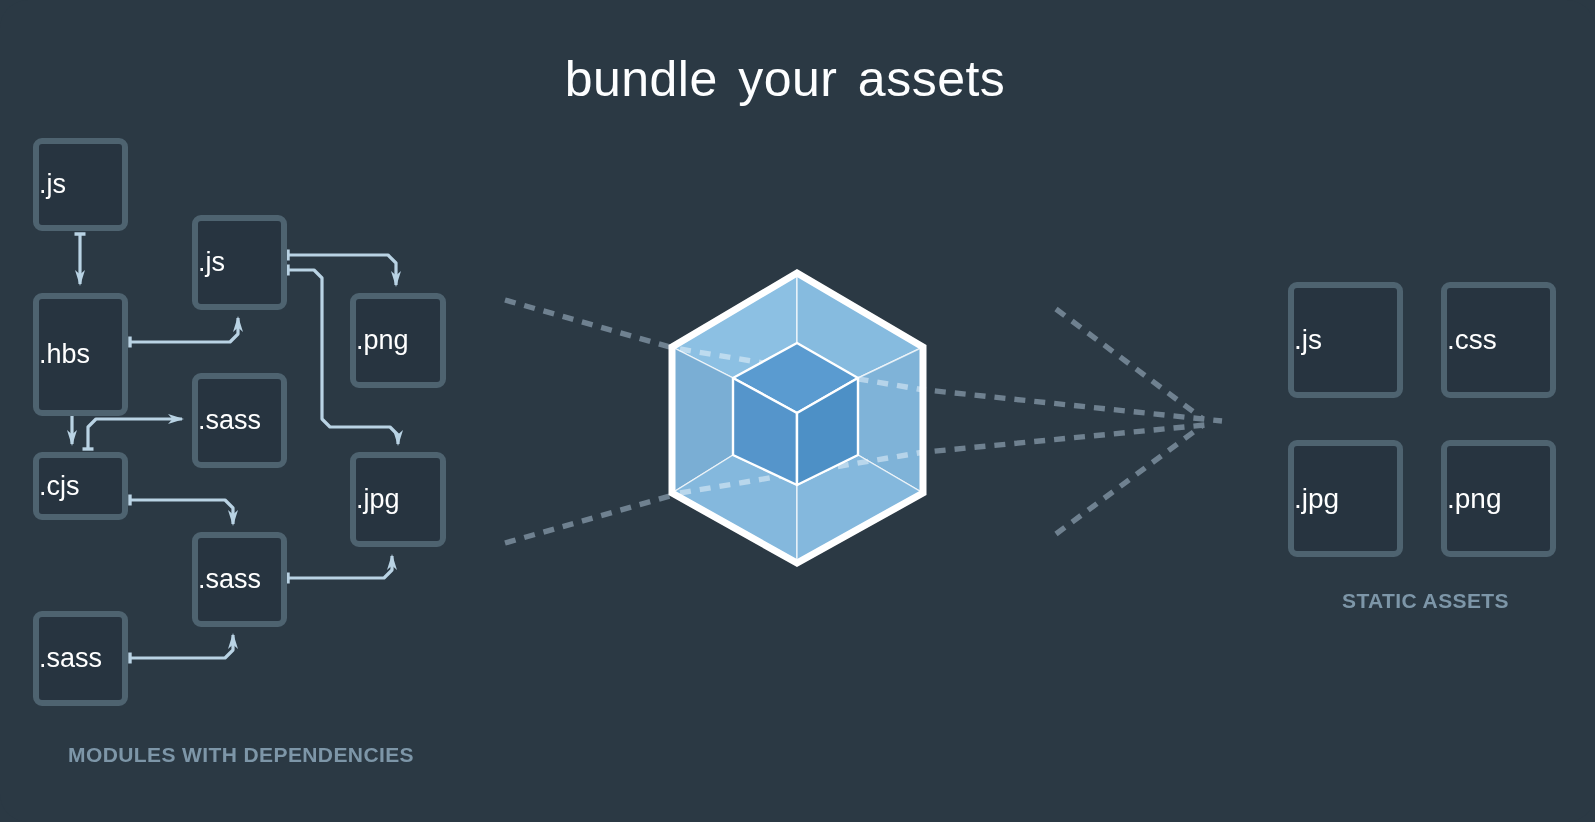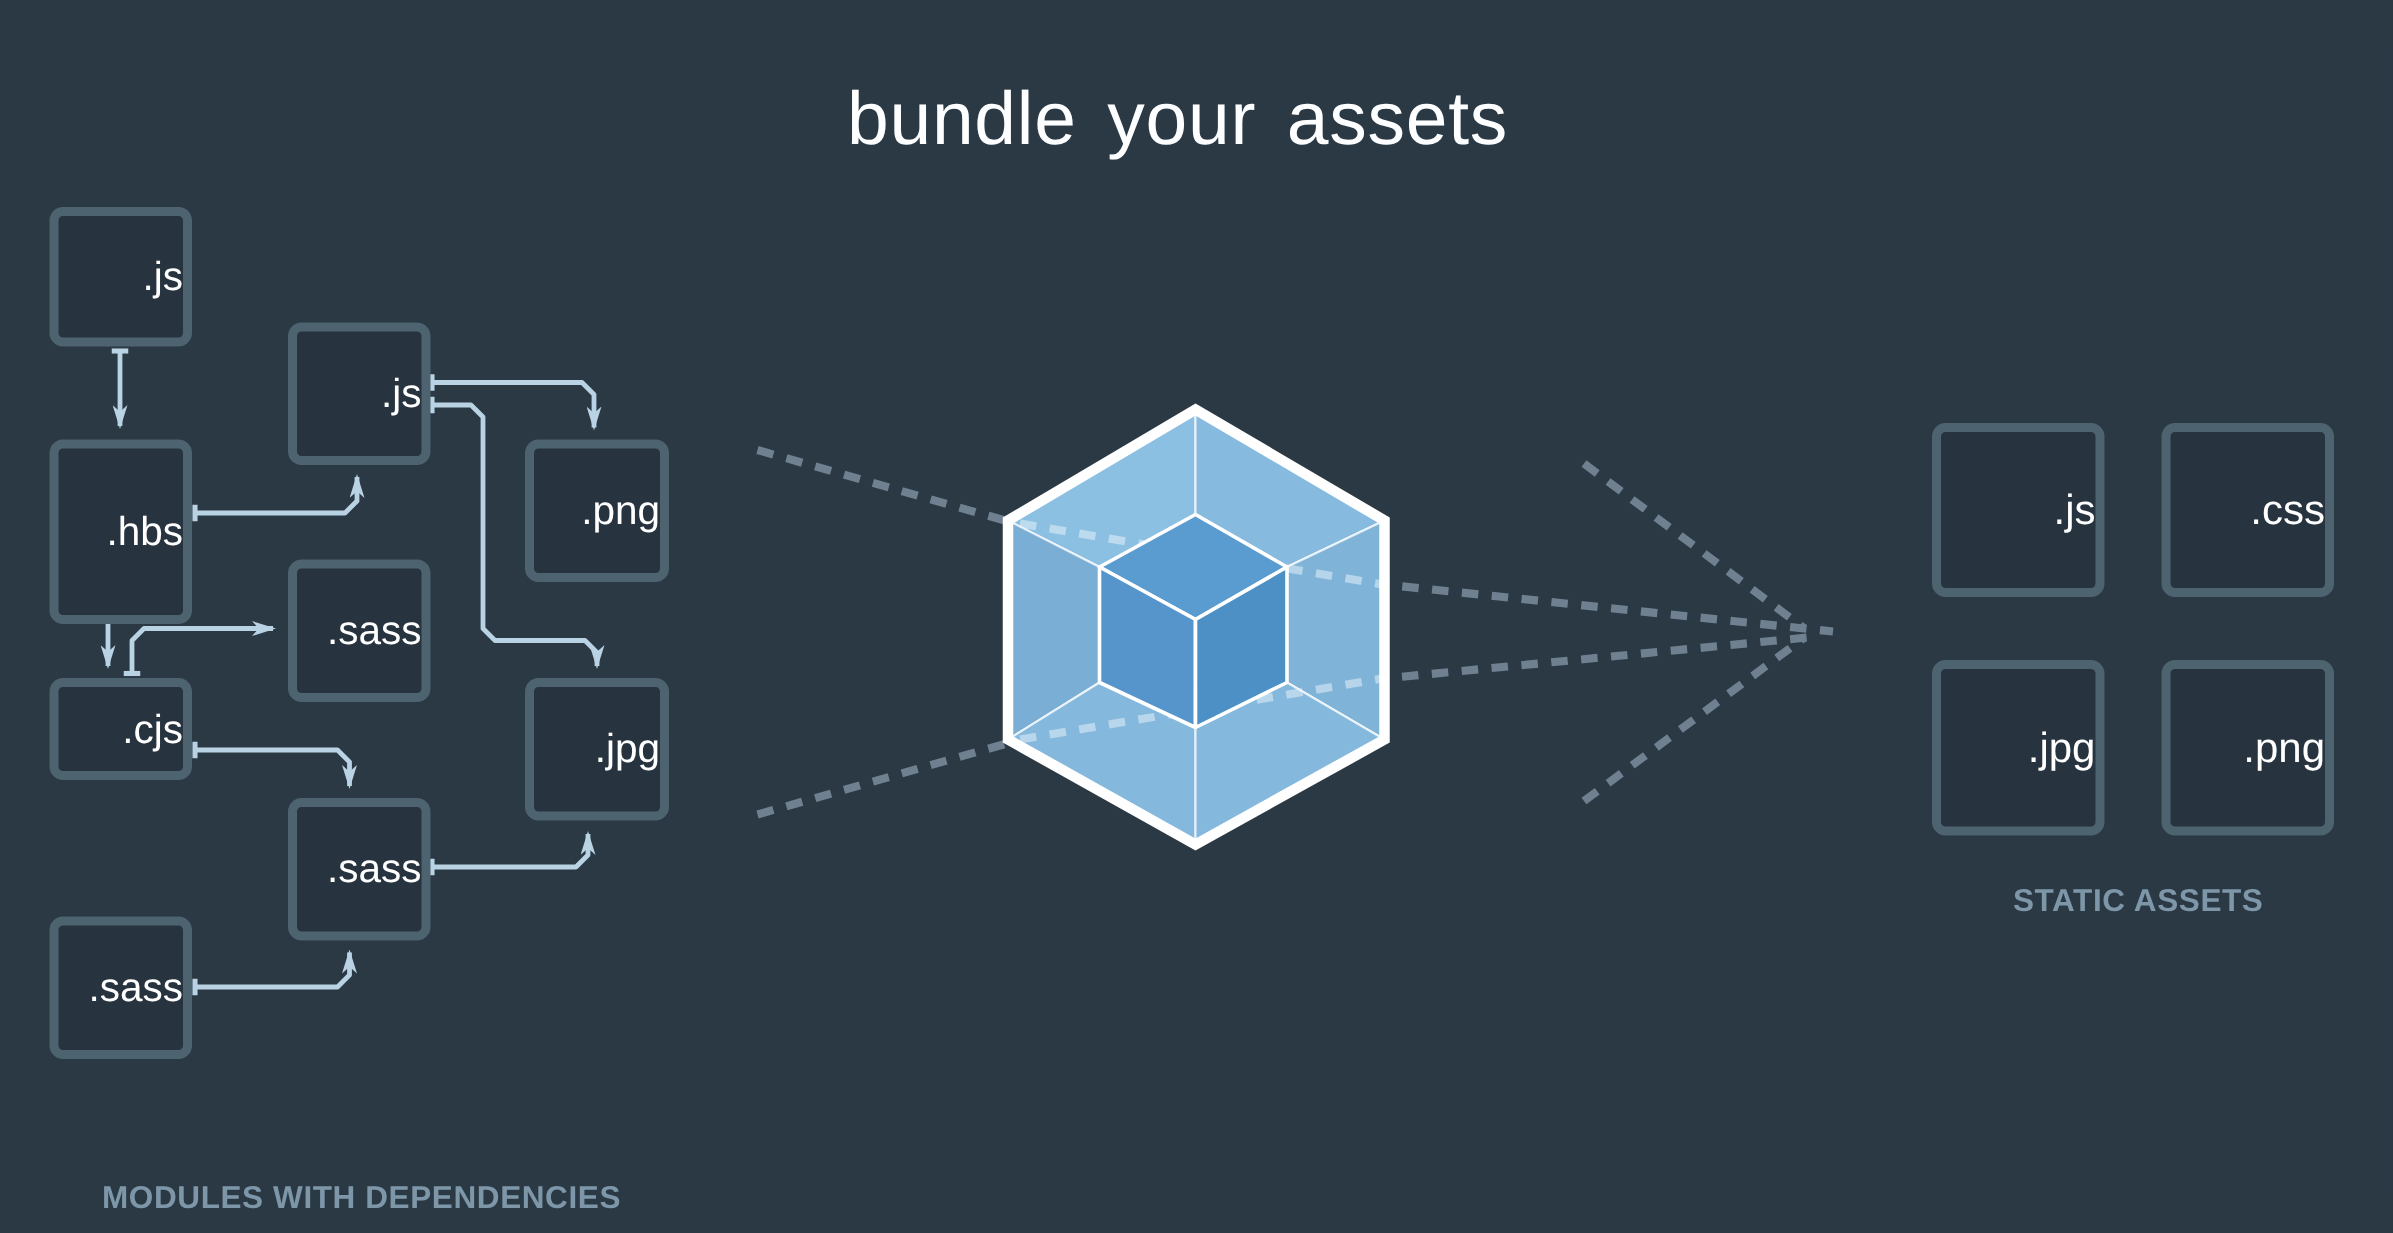--- a/index.html
+++ b/index.html
@@ -17,31 +17,31 @@
     position:absolute; top:50px; left:0; width:1570px;
     text-align:center; color:var(--title);
     font-size:50px; font-weight:400; letter-spacing:.5px;
     word-spacing:6px;
   }
   #gfx{position:absolute; inset:0;}
   .module-box{
     position:absolute; box-sizing:border-box;
     border:6px solid var(--box-border); border-radius:9px;
     background:var(--box-fill);
-    display:flex; align-items:center; justify-content:flex-end;
+    display:flex; align-items:center; justify-content:flex-start;
     color:#ffffff;
   }
   .module-box.small{font-size:27px;}
   .module-box.large{font-size:28px;}
   .caption{
     position:absolute; color:var(--caption);
     font-size:21px; font-weight:700; letter-spacing:.4px;
     white-space:nowrap;
   }
-  #caption-modules{left:68px; top:743px;margin-top:44px;}
+  #caption-modules{left:68px; top:743px;}
   #caption-static{left:1288px; top:589px; width:275px; text-align:center;}
 </style>
 </head>
 <body>
 
 <div id="stage">
   <div id="title">bundle your assets</div>
   <svg id="gfx" width="1595" height="822" viewBox="0 0 1595 822" xmlns="http://www.w3.org/2000/svg">
       <defs>
         <marker id="dart" viewBox="0 0 16 10" refX="14" refY="5" markerWidth="16" markerHeight="10" markerUnits="userSpaceOnUse" orient="auto">

